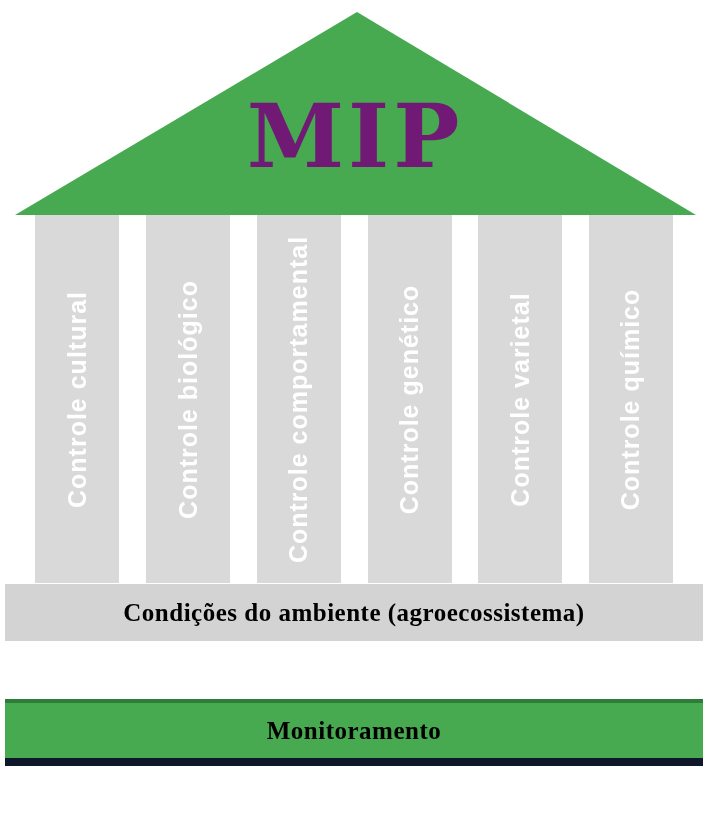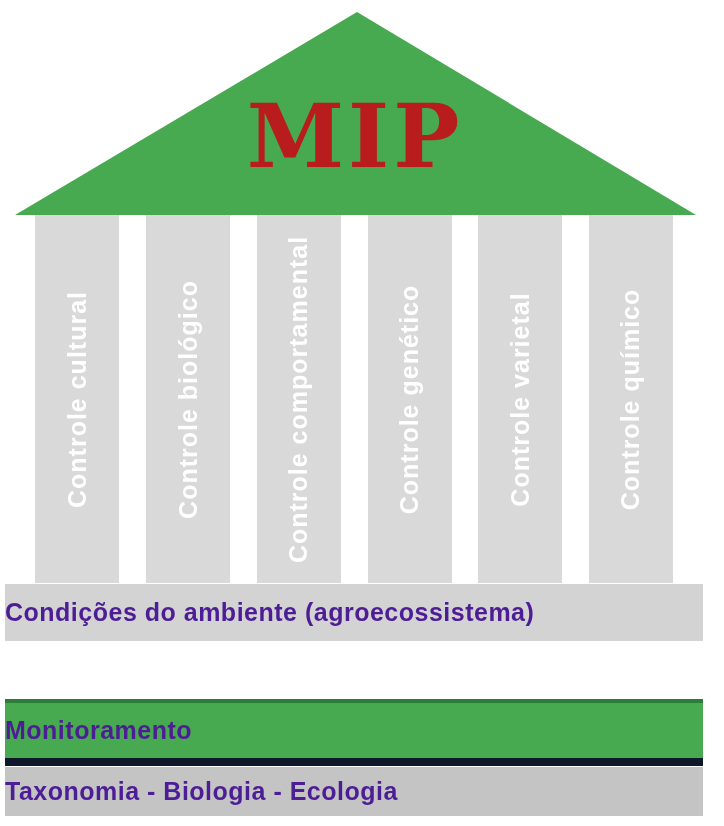--- a/index.html
+++ b/index.html
@@ -23,21 +23,21 @@
     position: absolute;
     top: 92px;
     left: 0;
     width: 710px;
     text-align: center;
     font-family: "DejaVu Serif", serif;
     font-weight: 700;
     font-size: 88px;
     line-height: 1;
     letter-spacing: 4px;
-    color: #b91c1c;
+    color: #701a75;
   }
 
   
   .pillar {
     position: absolute;
     top: 215px;
     height: 368px;
     width: 84px;
     background: #d9d9d9;
     display: flex;
@@ -59,25 +59,27 @@
   .p5 { left: 478px; }
   .p6 { left: 589px; }
 
   
   .bar {
     position: absolute;
     left: 5px;
     width: 698px;
     display: flex;
     align-items: center;
-    color: #4c1d95;
+    justify-content: center;
+    color: #000000;
     font-weight: 700;
     font-size: 25px;
     letter-spacing: 0.5px;
     box-sizing: border-box;
+    font-family: Liberation Serif, serif;
   }
   .bar-ambiente   { top: 584px; height: 57px; background: #d3d3d3; }
   .bar-niveis     { top: 643px; height: 55px; background: #c7c7c7; }
   .bar-monitor    { top: 699px; height: 67px; background: #47a950;
                     border-top: 4px solid #2c7d37;
                     border-bottom: 8px solid #0f172a; }
   .bar-taxonomia  { top: 767px; height: 49px; background: #c4c4c4; }
 </style>
 </head>
 <body>
@@ -108,17 +110,14 @@
   <div class="pillar p6">
     <span class="pillar-label">Controle químico</span>
   </div>
 
   <div class="bar bar-ambiente">
     <span>Condições do ambiente (agroecossistema)</span>
   </div>
   <div class="bar bar-monitor">
     <span>Monitoramento</span>
   </div>
-  <div class="bar bar-taxonomia">
-    <span>Taxonomia - Biologia - Ecologia</span>
-  </div>
 
 </div>
 
 </body></html>

